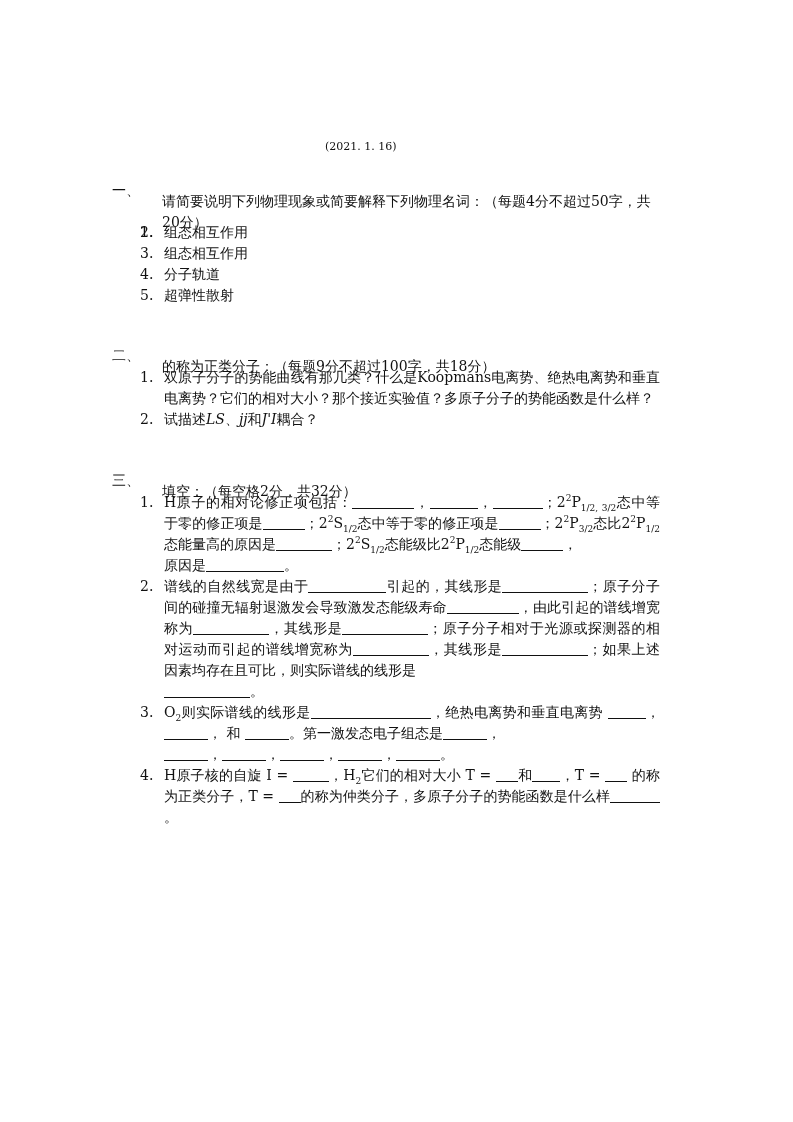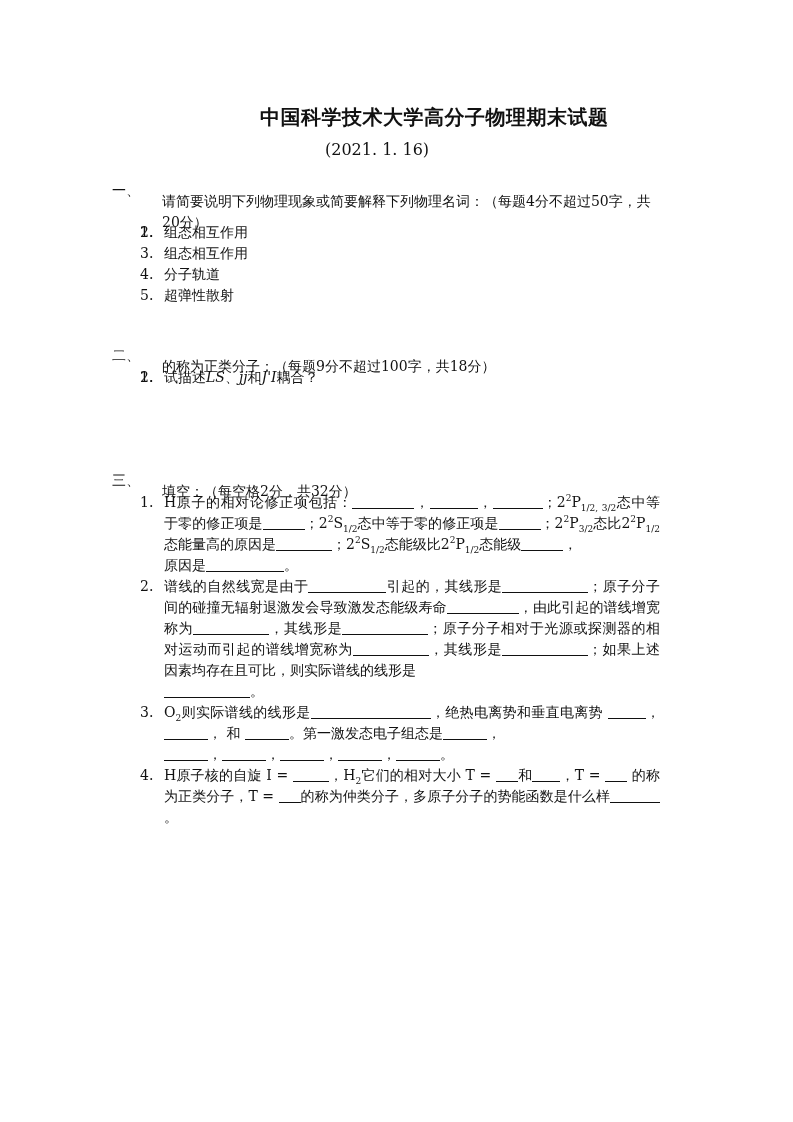--- a/index.html
+++ b/index.html
@@ -1,58 +1,57 @@
 <!DOCTYPE html>
 <html><head>
 <meta charset="utf-8">
 <style>
   html, body { margin: 0; padding: 0; background: #ffffff; }
   body { width: 793px; height: 1122px; position: relative; overflow: hidden;
          font-family: "DejaVu Serif", "Liberation Serif", serif; color: #111; }
   .page { position: absolute; left: 0; top: 0; width: 793px; height: 1122px; }
   .title { position: absolute; left: 260px; top: 104px; font-size: 20px; font-weight: bold;
            font-family: "DejaVu Sans", "Liberation Sans", sans-serif; letter-spacing: 0.5px; }
-  .date { position: absolute; left: 325px; top: 140px; font-size: 16px; }
+  .date { position: absolute; left: 325px; top: 140px; font-size: 11px; }
   .sec { position: absolute; left: 112px; font-size: 14px; line-height: 21px; }
   .sec-num { position: absolute; left: 0; top: 0; width: 48px; }
   .sec-head { position: absolute; left: 50px; top: 11px; width: 500px; }
   .items { position: absolute; left: 28px; width: 530px; }
   .item { position: relative; padding-left: 24px; font-size: 14px; line-height: 21px; }
   .item .num { position: absolute; left: 0; top: 0; }
   .blank { display: inline-block; border-bottom: 1.6px solid #111; height: 14px; vertical-align: -2px; }
   sub, sup { font-size: 9px; line-height: 0; }
   i { font-style: italic; }
   .just { text-align: justify; }
 </style>
 </head>
 <body>
 
 <div class="page">
 
-  <div class="title">中国科学技术大学高分子物理期末试题</div>
   <div class="date">(2021. 1. 16)</div>
 
   <div class="sec" style="top:180px;">
     <span class="sec-num">一、</span>
     <span class="sec-head">请简要说明下列物理现象或简要解释下列物理名词：（每题4分不超过50字，共20分）</span>
   </div>
   <div class="items" style="left:140px; top:222px; width:520px;">
     <div class="item"><span class="num">1.</span></div>
     <div class="item"><span class="num">2.</span><span>组态相互作用</span></div>
     <div class="item"><span class="num">3.</span><span>组态相互作用</span></div>
     <div class="item"><span class="num">4.</span><span>分子轨道</span></div>
     <div class="item"><span class="num">5.</span><span>超弹性散射</span></div>
   </div>
 
   <div class="sec" style="top:345px;">
     <span class="sec-num">二、</span>
     <span class="sec-head">的称为正类分子：（每题9分不超过100字，共18分）</span>
   </div>
   <div class="items" style="left:140px; top:367px; width:520px;">
-    <div class="item just"><span class="num">1.</span></div>
+    <div class="item just"><span class="num">1.</span><span>双原子分子的势能曲线有那几类？什么是Koopmans电离势、绝热电离势和垂直电离势？它们的相对大小？那个接近实验值？多原子分子的势能函数是什么样？</span></div>
     <div class="item"><span class="num">2.</span><span>试描述</span><i>LS</i><span>、</span><i>jj</i><span>和</span><i>J'I</i><span>耦合？</span></div>
   </div>
 
   <div class="sec" style="top:470px;">
     <span class="sec-num">三、</span>
     <span class="sec-head">填空：（每空格2分，共32分）</span>
   </div>
 
   <div class="items" style="left:140px; top:492px; width:520px;">
 

